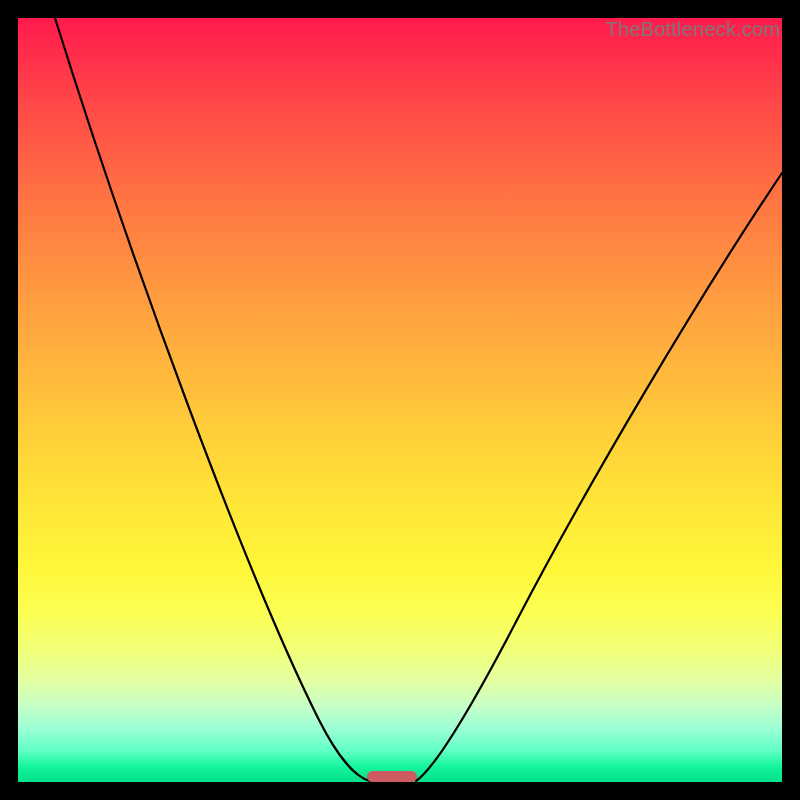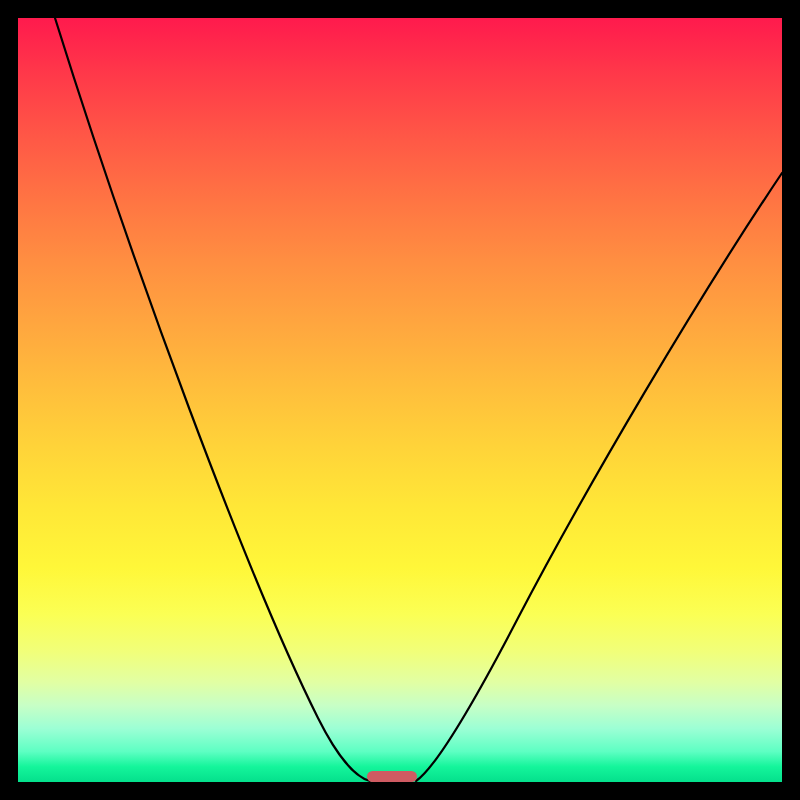--- a/index.html
+++ b/index.html
@@ -83,13 +83,14 @@
 <div class="frame">
   <div class="plot"></div>
 
   <svg class="curves" viewBox="0 0 764 764" preserveAspectRatio="none">
     <path d="M 37 0 C 115 250, 230 560, 300 700 C 322 744, 340 760, 352 763"></path>
     <path d="M 398 763 C 414 752, 448 700, 500 600 C 570 466, 680 280, 764 155"></path>
   </svg>
 
   <div class="marker" style="left: 349px; top: 753px; width: 50px;"></div>
 
+  <div class="watermark">TheBottleneck.com</div>
 </div>
 
 </body></html>

